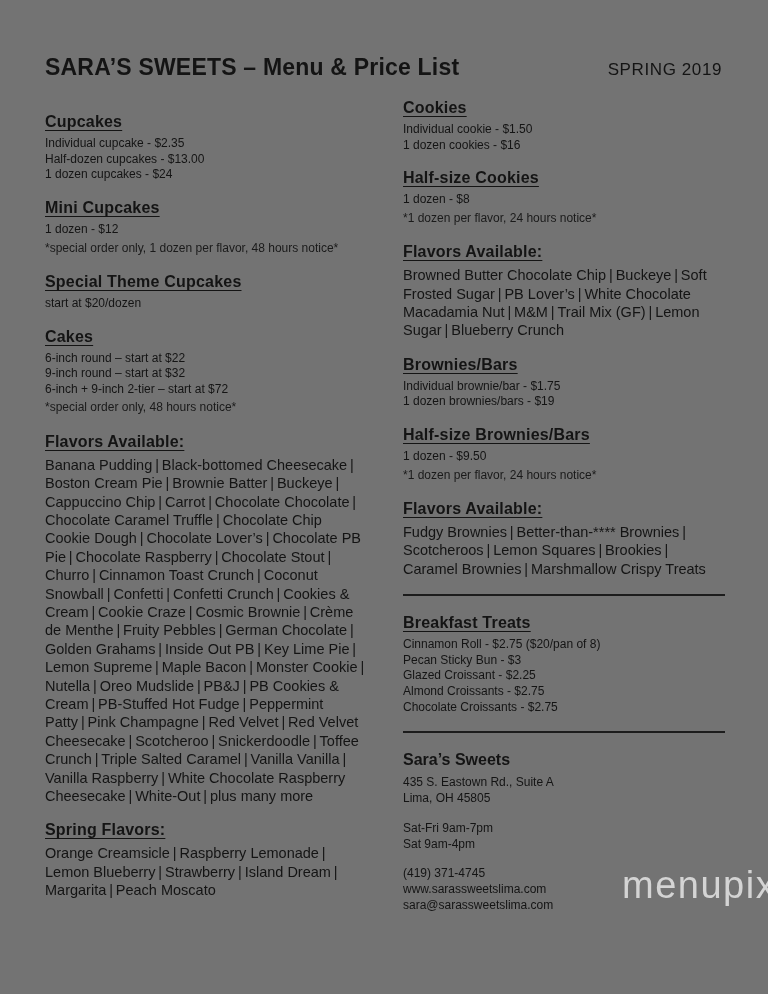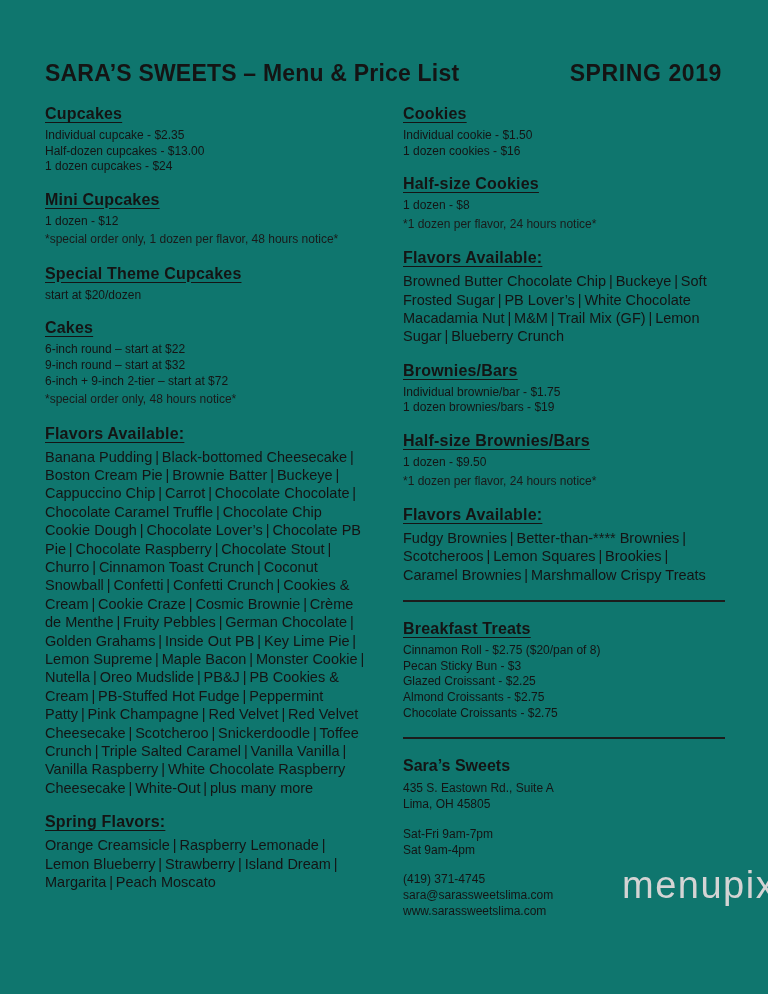--- a/index.html
+++ b/index.html
@@ -6,30 +6,30 @@
   html, body { margin: 0; padding: 0; }
   body {
     width: 768px; height: 994px;
     background: #f4f4f4;
     font-family: "Liberation Sans", sans-serif;
     color: #141414;
   }
   .page {
     position: relative;
     width: 768px; height: 994px;
-    background: #0f766e;
+    background: #737373;
     overflow: hidden;
   }
   .header {
     display: flex; justify-content: space-between; align-items: baseline;
     padding: 36px 46px 16px 45px;
   }
   .title { font-size: 23px; font-weight: 700; letter-spacing: 0.2px; }
-  .season { font-size: 23px; font-weight: 700; letter-spacing: 0.6px; margin-top: 24px; }
-  .columns { display: flex; align-items: flex-start; padding: 2px 43px 0 45px; }
+  .season { font-size: 17px; font-weight: 400; letter-spacing: 0.6px; margin-top: 24px; }
+  .columns { display: flex; align-items: center; padding: 2px 43px 0 45px; }
   .col-left  { flex: none; width: 325px; min-width: 0; }
   .vdivider  { flex: none; width: 1px; background: #1c1c1c; margin: 2px 17px 10px 15px; }
   .col-right { flex: 1 1 auto; min-width: 0; }
   .section { margin-bottom: 16px; }
   .section-title {
     font-size: 16px; font-weight: 700;
     text-decoration: underline; text-underline-offset: 3px;
     margin-bottom: 5px; letter-spacing: 0.2px;
   }
   .line { font-size: 12px; line-height: 1.3; }
@@ -131,20 +131,20 @@
           <div class="group">
             <div class="line">435 S. Eastown Rd., Suite A</div>
             <div class="line">Lima, OH 45805</div>
           </div>
           <div class="group">
             <div class="line">Sat-Fri 9am-7pm</div>
             <div class="line">Sat 9am-4pm</div>
           </div>
           <div class="group">
             <div class="line">(419) 371-4745</div>
+            <div class="line">www.sarassweetslima.com</div>
             <div class="line">sara@sarassweetslima.com</div>
-            <div class="line">www.sarassweetslima.com</div>
           </div>
         </div>
       </div>
   </div>
   <div class="watermark">menupix</div>
 </div>
 
 </body></html>

